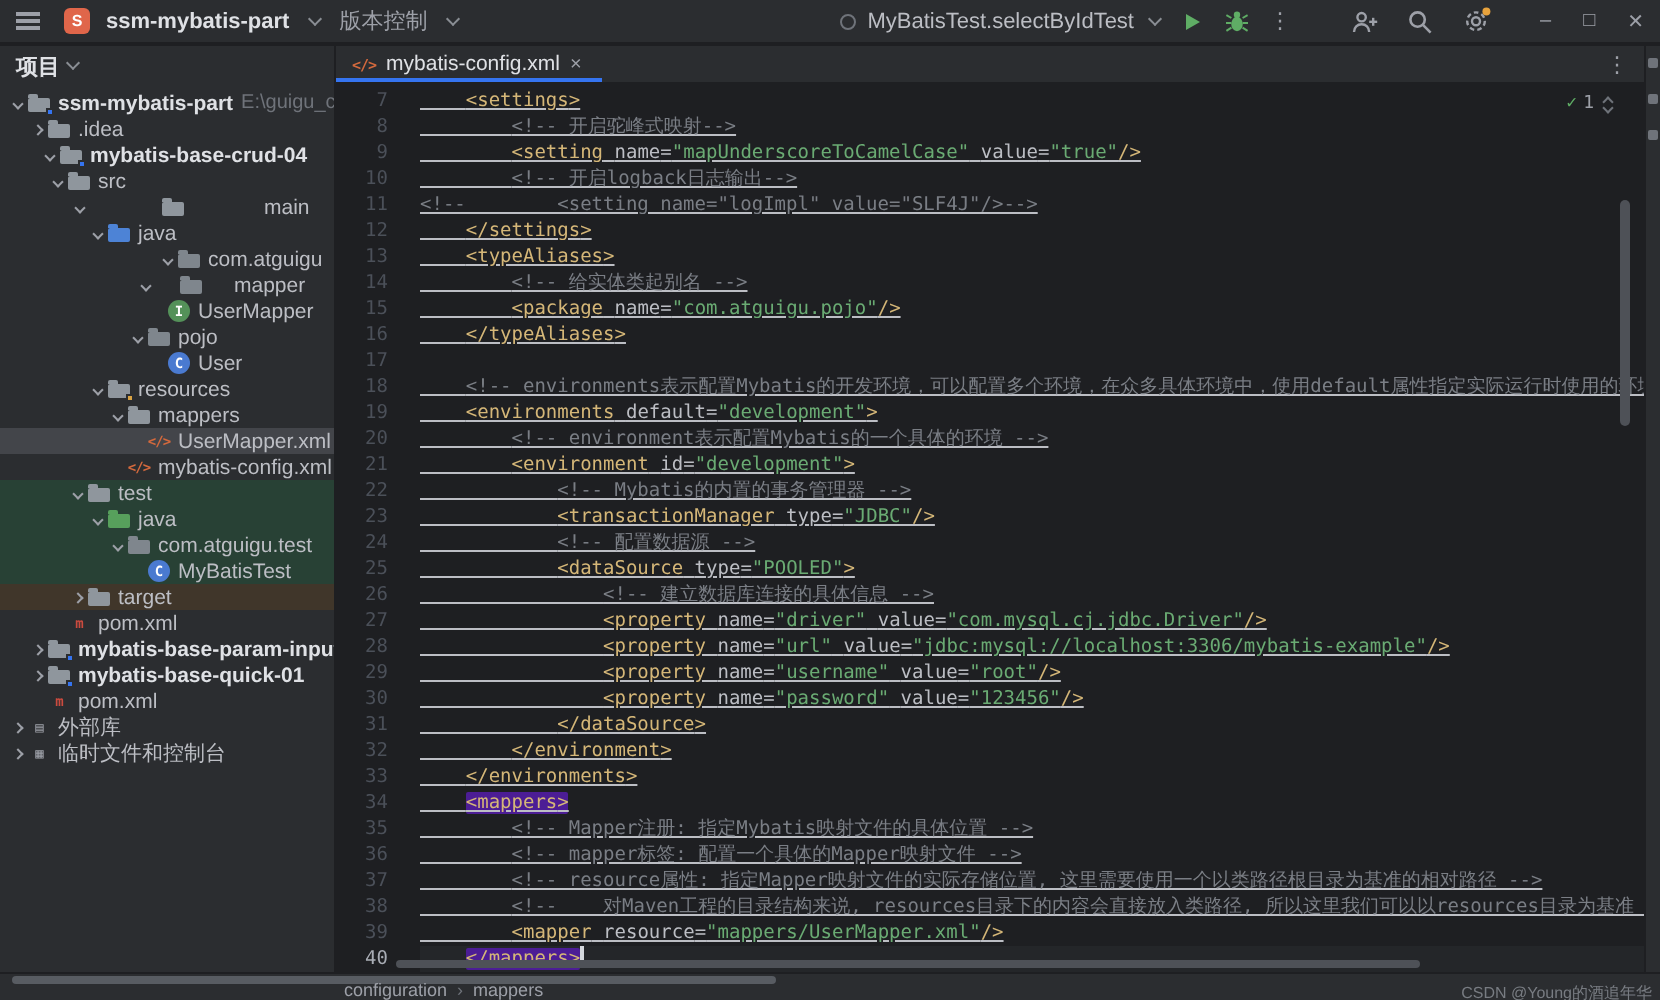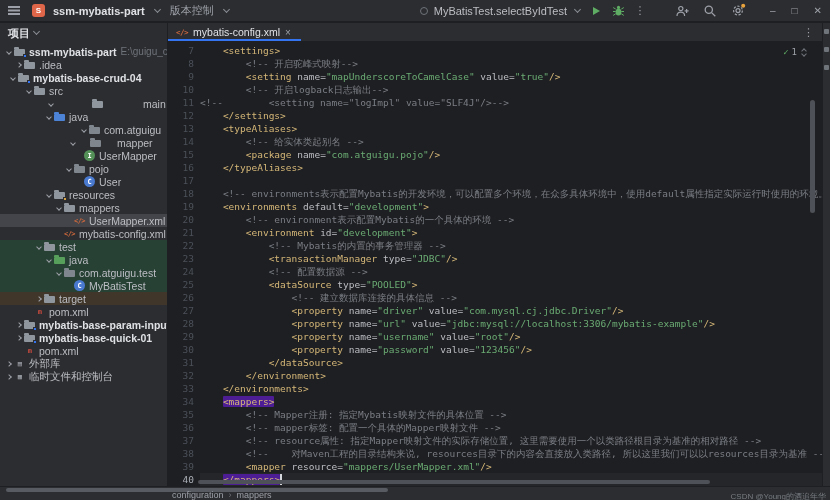--- a/index.html
+++ b/index.html
@@ -60,21 +60,21 @@
   .tab{display:flex;align-items:center;gap:5px;padding:0 10px 0 8px;position:relative;}
   .tab .underline{position:absolute;left:0;right:0;bottom:0;height:2px;background:#3574f0;}
   .tab-label{font-size:10.5px;color:#dfe1e5;}
   .tab-x{font-size:10px;color:#9da0a8;}
   #tab-more{margin-left:auto;display:flex;align-items:center;padding:0 8px;}
   #codepane{position:absolute;left:0;top:20px;right:0;bottom:0;overflow:hidden;
             font-family:"DejaVu Sans Mono",monospace;font-size:9.5px;line-height:13px;}
   #gutter{position:absolute;left:0;top:1px;width:26px;text-align:right;color:#4b5059;}
   #gutter div{height:13px;}
   #gutter div.cur{color:#a9adb5;}
-  #code-lines{position:absolute;left:32px;top:1px;right:0;}
+  #code-lines{position:absolute;left:42px;top:1px;right:0;text-decoration:underline;}
   .cl{height:13px;white-space:pre;color:#bcbec4;}
   .cl.curline{background:rgba(56,58,64,0.25);}
   .tag{color:#d5b778;}
   .attr{color:#bcbec4;}
   .str{color:#6aab73;}
   .cmt{color:#7a7e85;}
   .mbg{background:#4c1d95;border-radius:1px;}
   .caret{display:inline-block;width:1.5px;height:11px;background:#d4d7dc;vertical-align:-2px;}
   #inspect{position:absolute;top:3px;right:16px;display:flex;align-items:center;gap:3px;
            font-size:9px;color:#9da0a8;}
@@ -190,41 +190,41 @@
         </div>
         <div class="trow" style="padding-left: 14px;">
           <span class="chev right">
             <i></i>
           </span>
           <span class="tic">
             <span class="fold" style="background: rgb(143, 150, 157);"></span>
           </span>
           <span class="tlabel">.idea</span>
         </div>
-        <div class="trow" style="padding-left: 8px;">
+        <div class="trow" style="padding-left: 20px;">
           <span class="chev down">
             <i></i>
           </span>
           <span class="tic">
             <span class="fold" style="background: rgb(143, 150, 157);">
               <span class="fbadge" style="background: rgb(53, 116, 240);"></span>
             </span>
           </span>
           <span class="tlabel b">mybatis-base-crud-04</span>
         </div>
         <div class="trow" style="padding-left: 24px;">
           <span class="chev down">
             <i></i>
           </span>
           <span class="tic">
             <span class="fold" style="background: rgb(143, 150, 157);"></span>
           </span>
           <span class="tlabel">src</span>
         </div>
-        <div class="trow" style="padding-left: 46px; gap: 36px;">
+        <div class="trow" style="padding-left: 35px; gap: 36px;">
           <span class="chev down">
             <i></i>
           </span>
           <span class="tic">
             <span class="fold" style="background: rgb(143, 150, 157);"></span>
           </span>
           <span class="tlabel">main</span>
         </div>
         <div class="trow" style="padding-left: 44px;">
           <span class="chev down">

